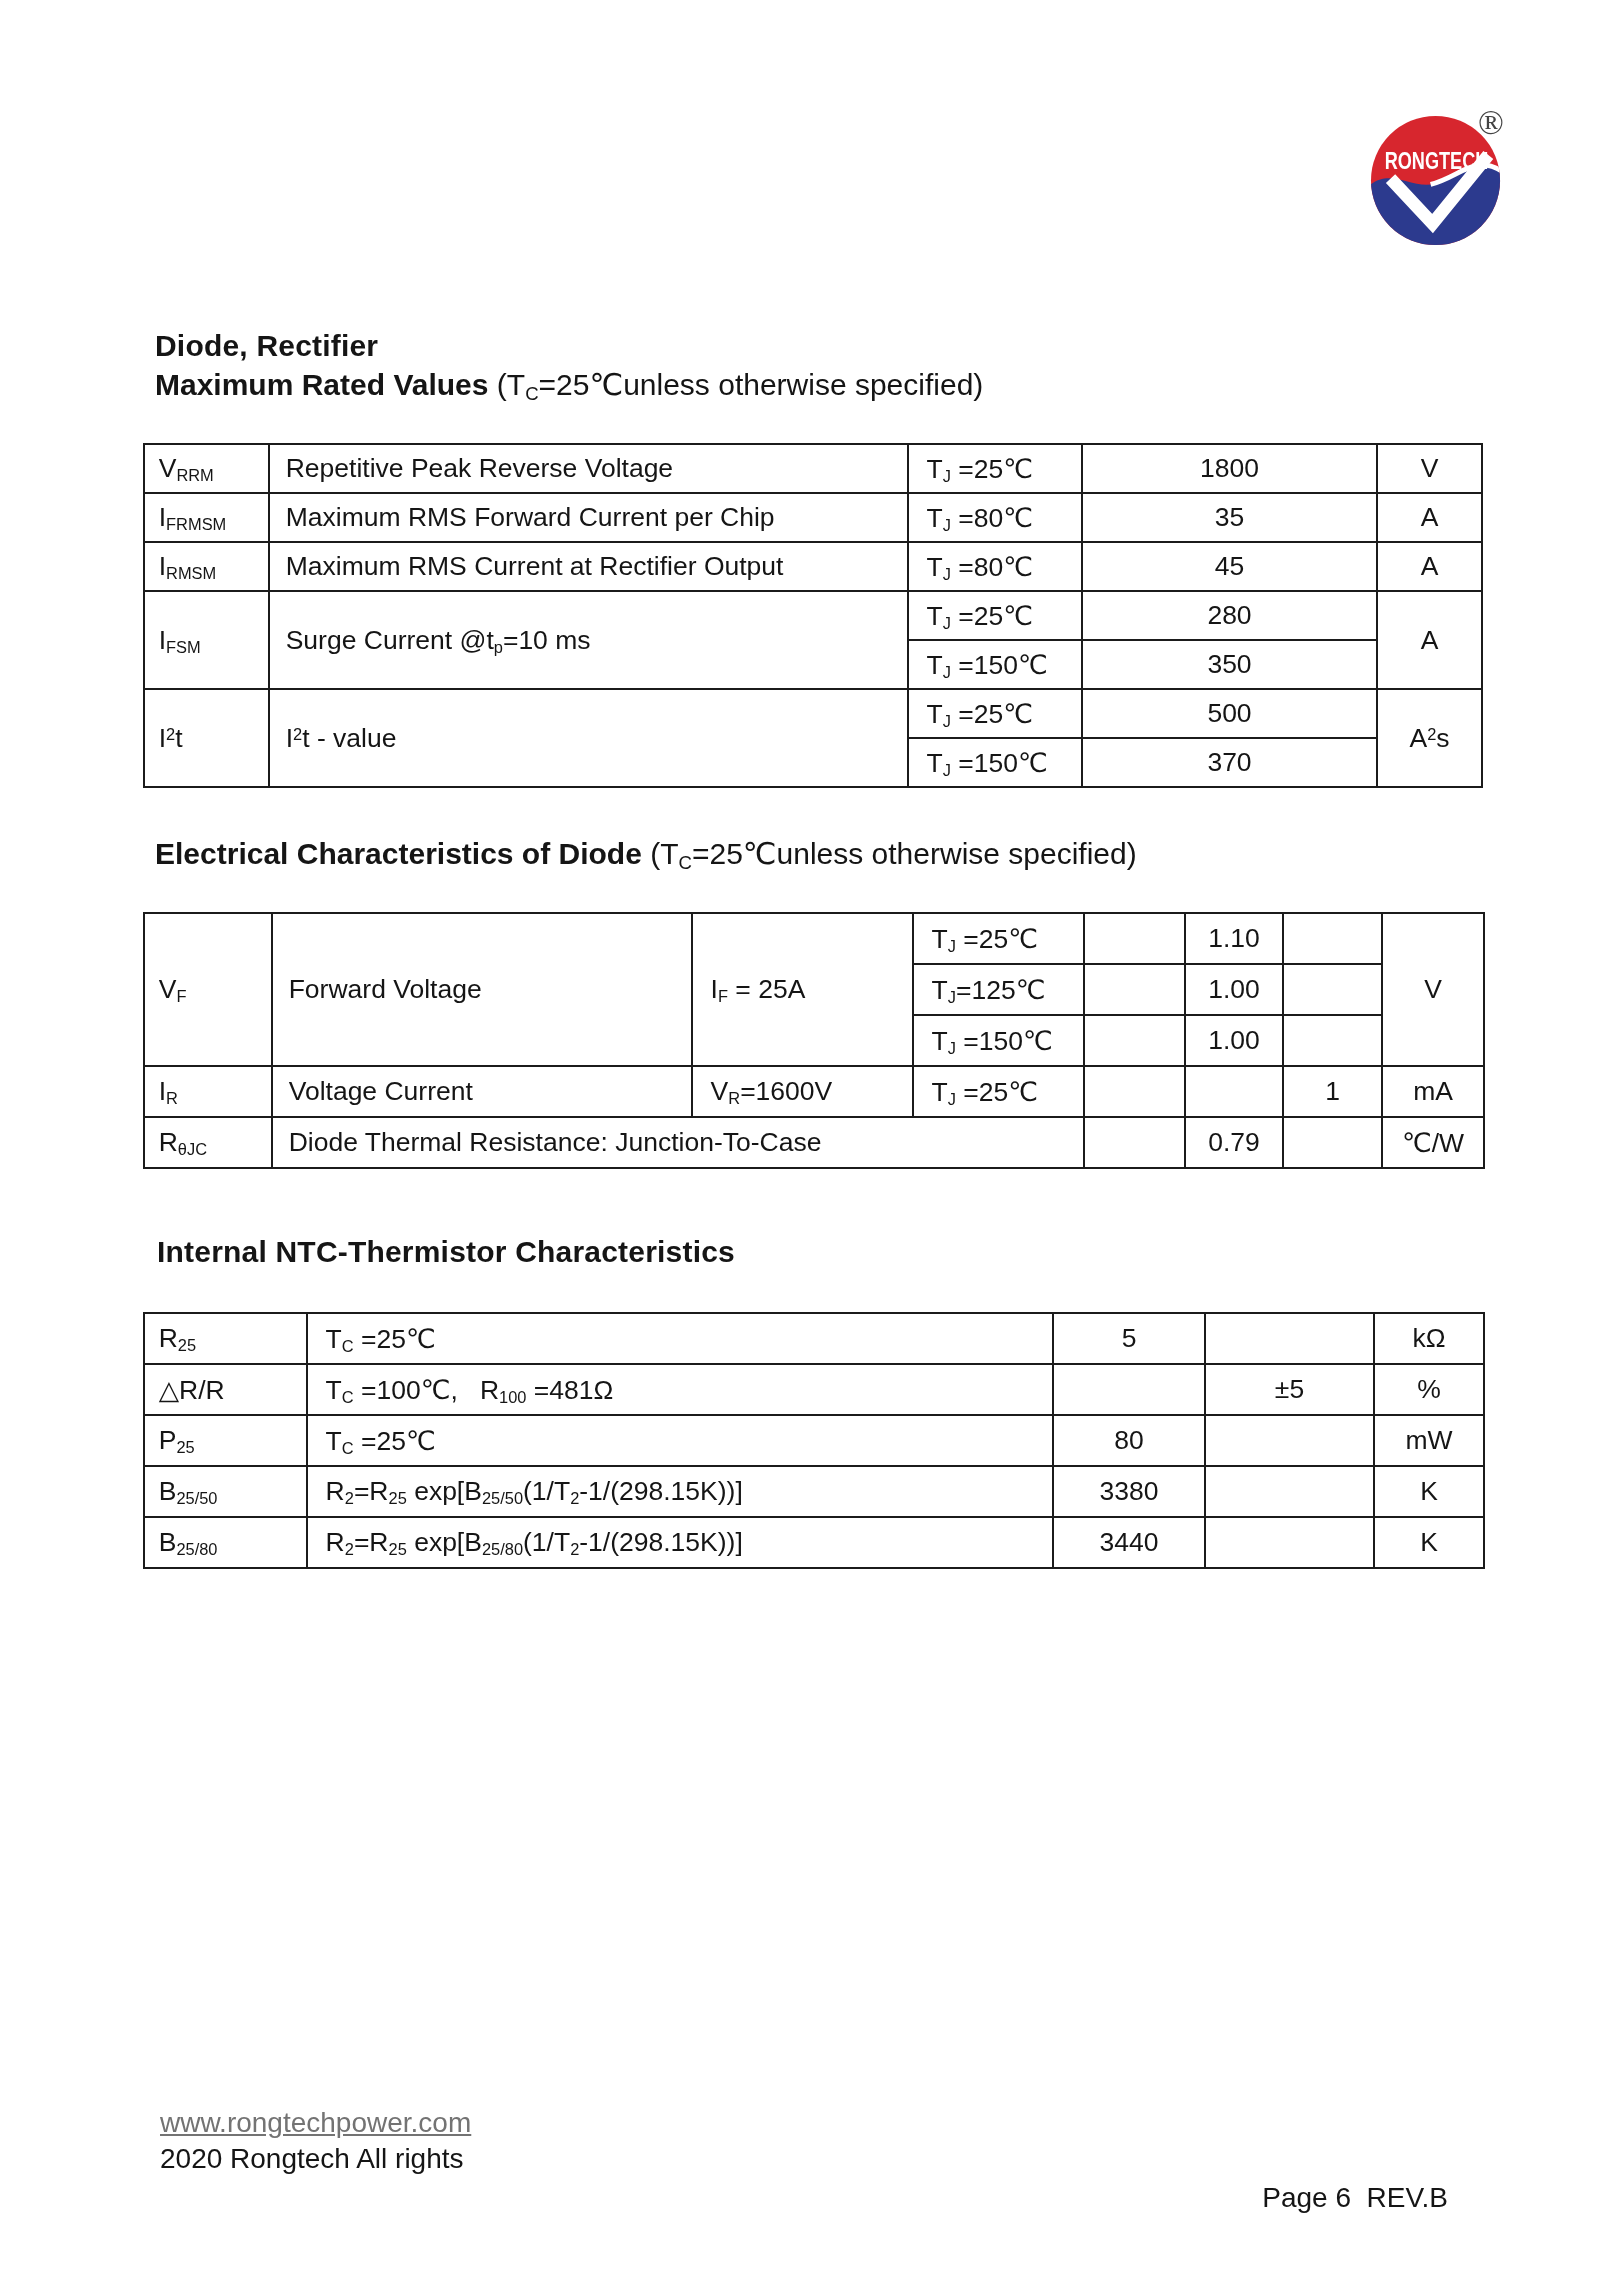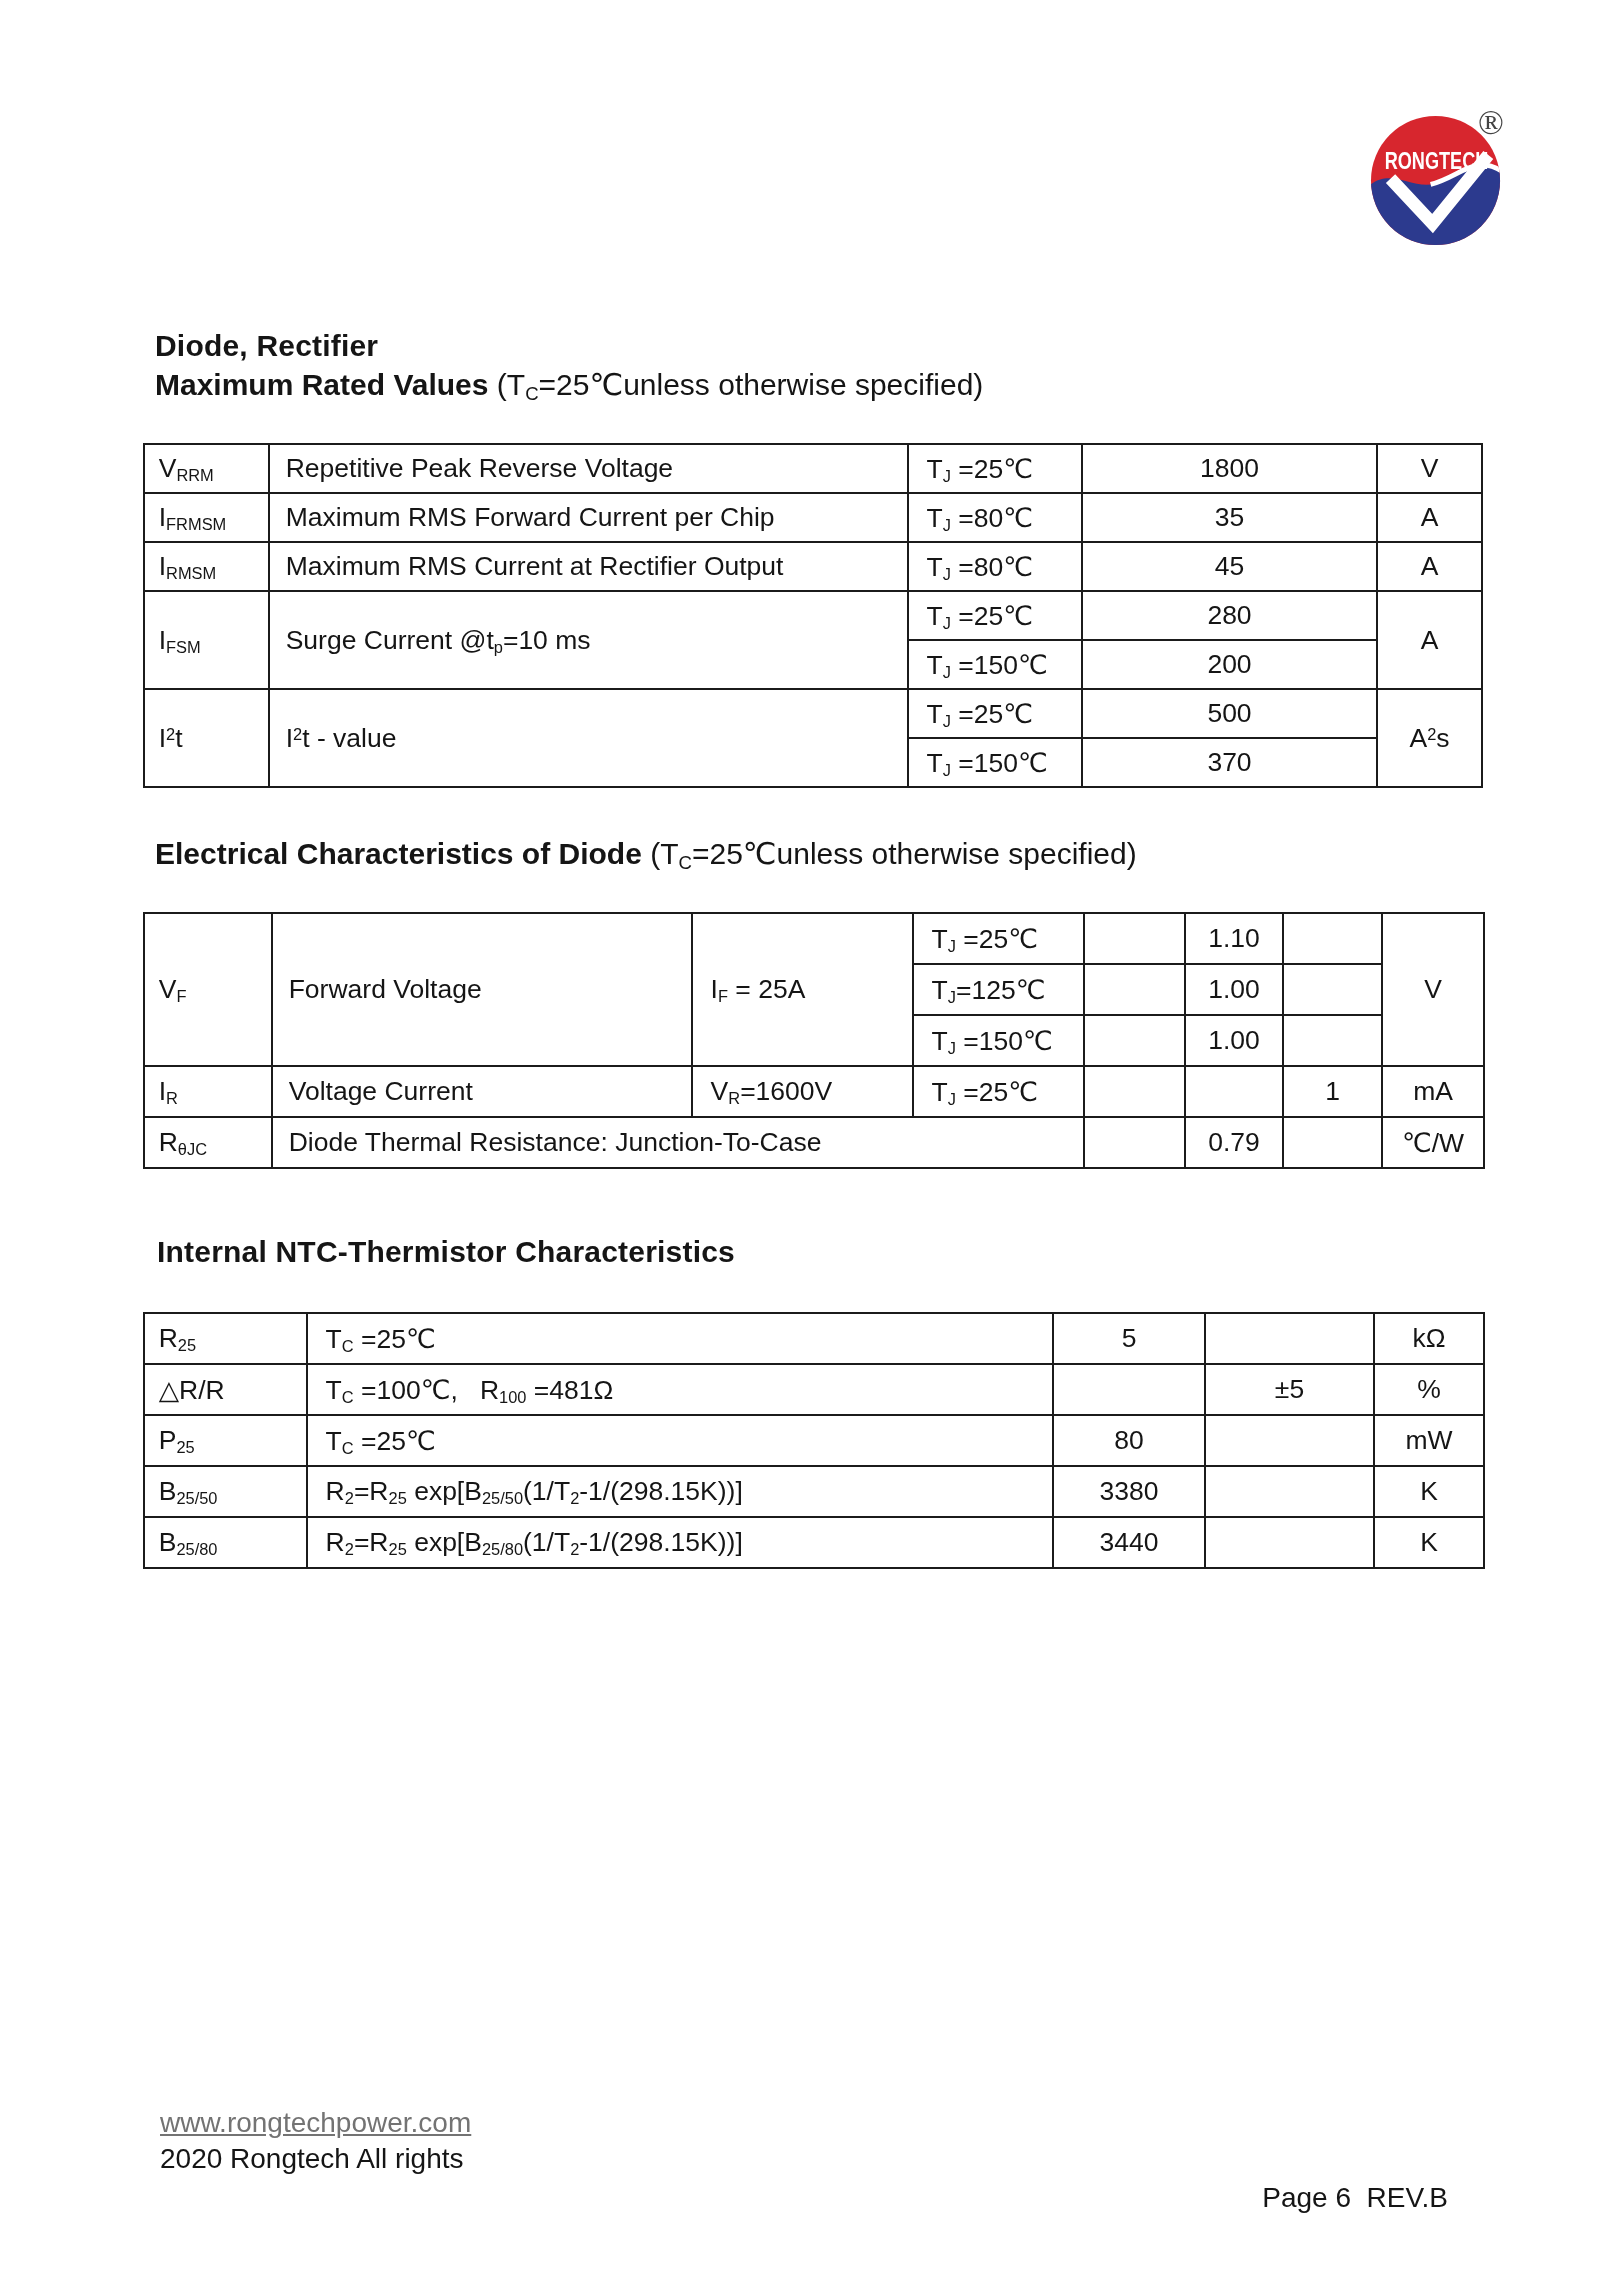--- a/index.html
+++ b/index.html
@@ -95,21 +95,21 @@
     </tr>
     <tr>
       <td class="sym" rowspan="2">I<sub>FSM</sub></td>
       <td class="txt" rowspan="2">Surge Current @t<sub>p</sub>=10 ms</td>
       <td class="cond">T<sub>J</sub> =25℃</td>
       <td class="c">280</td>
       <td class="c" rowspan="2">A</td>
     </tr>
     <tr>
       <td class="cond">T<sub>J</sub> =150℃</td>
-      <td class="c">200</td>
+      <td class="c">350</td>
     </tr>
     <tr>
       <td class="sym" rowspan="2">I<sup>2</sup>t</td>
       <td class="txt" rowspan="2">I<sup>2</sup>t - value</td>
       <td class="cond">T<sub>J</sub> =25℃</td>
       <td class="c">500</td>
       <td class="c" rowspan="2">A<sup>2</sup>s</td>
     </tr>
     <tr>
       <td class="cond">T<sub>J</sub> =150℃</td>

